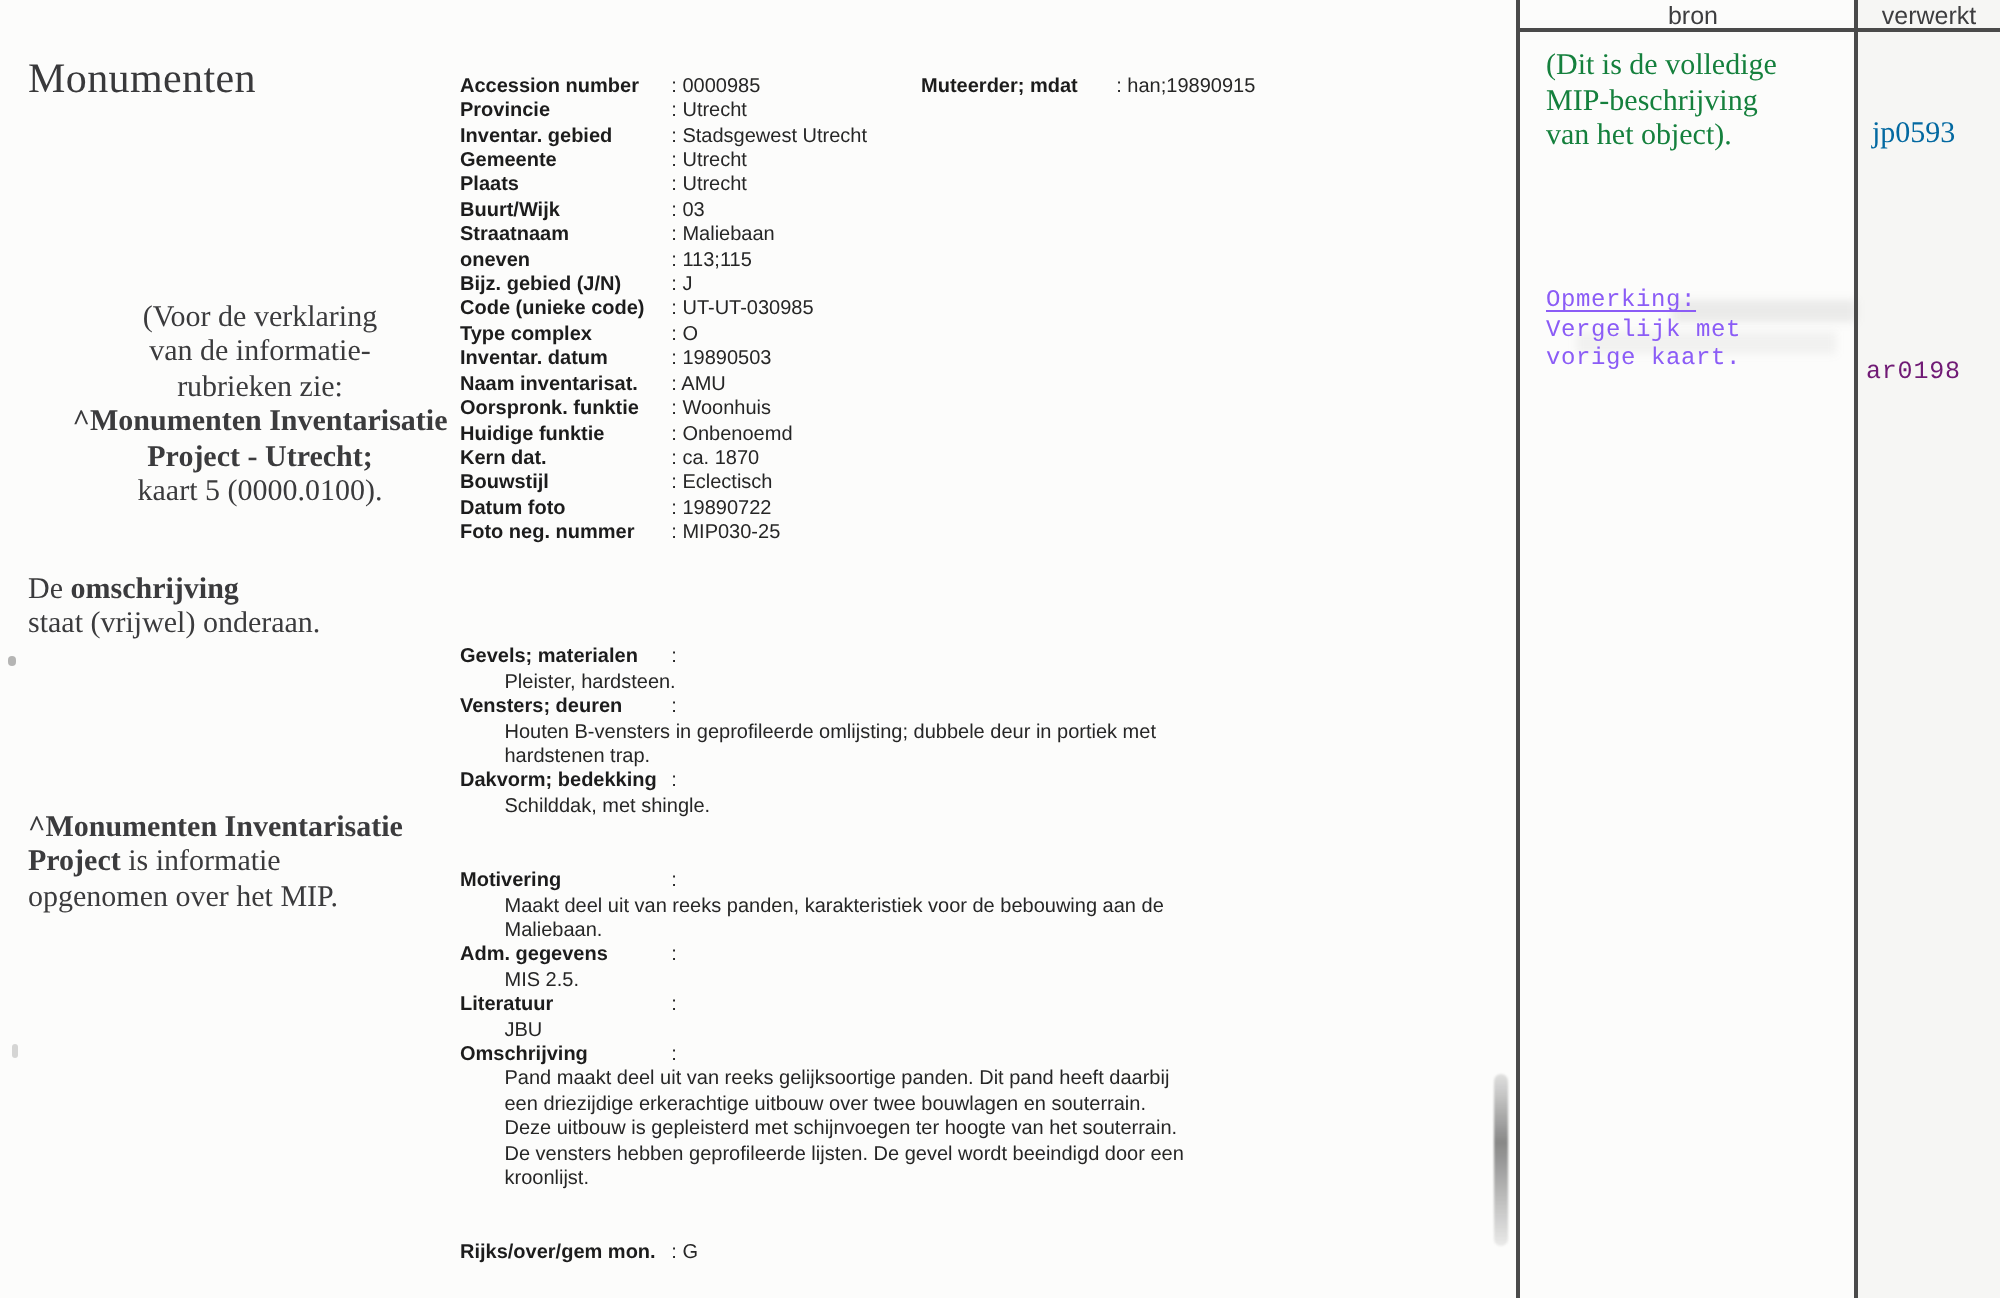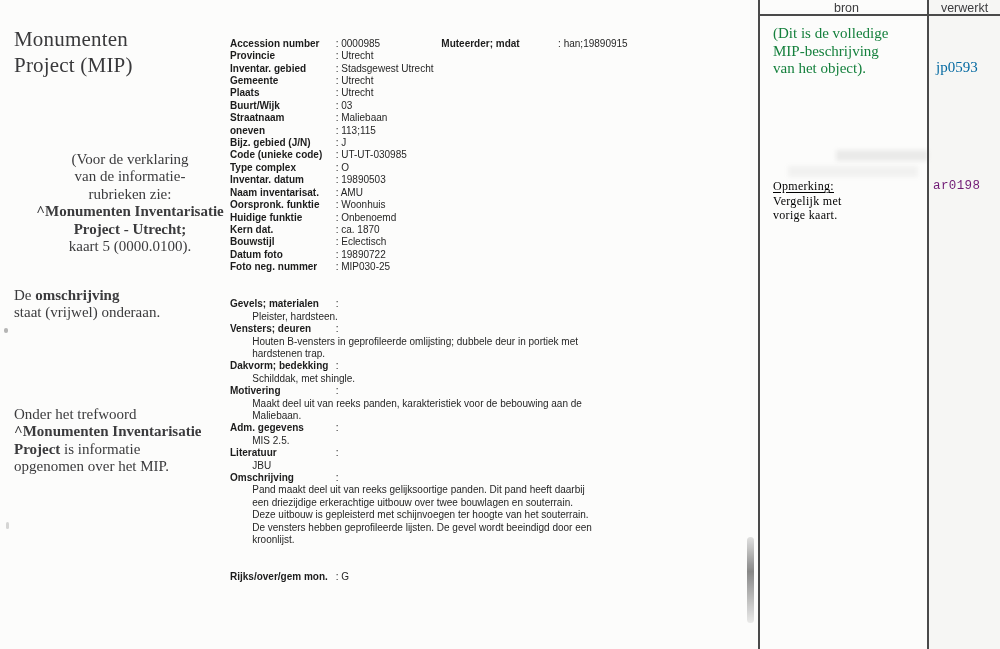--- a/index.html
+++ b/index.html
@@ -23,42 +23,42 @@
   
   .record {
     position:absolute; left:230px; top:13px;
     font-family:Liberation Sans, sans-serif;
     font-size:10px; line-height:12.4px; color:#262626;
     white-space:pre;
   }
   .record .frow { position:relative; }
   .record .lbl  { display:inline-block; width:19ch; font-weight:bold; color:#1c1c1c; }
   .record .mut  { position:absolute; left:38ch; top:0; }
-  .record .lbl2 { display:inline-block; width:21ch; font-weight:bold; color:#1c1c1c; }
+  .record .lbl2 { display:inline-block; width:21ch; font-weight:bold; color:#1c1c1c;text-align:center; }
   .record .cont { padding-left:4ch; }
-  .record .gap  { margin-top:0; }
+  .record .gap  { margin-top:25px; }
 
   
   .col-shade { position:absolute; left:929px; top:0; width:71px; height:649px; background:#f6f6f4; }
   .vline { position:absolute; top:0; width:2px; height:649px; background:#4a4a4a; }
   .vline1 { left:758px; }
   .vline2 { left:927px; }
   .hline { position:absolute; left:758px; top:14px; width:242px; height:2px; background:#4a4a4a; }
   .hdr {
     position:absolute; top:1px; text-align:center;
     font-family:"Liberation Sans", sans-serif; font-size:12.5px; color:#3d3d3f;
   }
   .hdr-bron { left:760px; width:173px; }
   .hdr-verwerkt { left:929px; width:71px; }
   .bron-note { position:absolute; left:773px; top:25px; font-size:15px; line-height:17.6px; color:#15803d; }
   .code1 { position:absolute; left:936px; top:59px; font-size:15px; color:#0369a1; }
   .opmerking {
     position:absolute; left:773px; top:143px;
-    font-family:Liberation Serif, serif; font-size:12px; line-height:14.6px;
-    color:#000000; letter-spacing:.3px;margin-top:36px;
+    font-family:Liberation Mono, monospace; font-size:12px; line-height:14.6px;
+    color:#8b5cf6; letter-spacing:.3px;
   }
   .opmerking .u { text-decoration:underline; text-underline-offset:2px; }
   .code2 {
     position:absolute; left:933px; top:179px;
     font-family:"Liberation Mono", monospace; font-size:12.5px; color:#701a75; letter-spacing:.4px;
   }
 
   
   .streak {
     position:absolute; left:747px; top:537px; width:7px; height:86px; border-radius:4px;
@@ -70,36 +70,34 @@
   .speck1 { position:absolute; left:4px; top:328px; width:4px; height:5px; background:#7a7a7a; border-radius:2px; opacity:.55; }
   .speck2 { position:absolute; left:6px; top:522px; width:3px; height:7px; background:#9a9a9a; border-radius:2px; opacity:.4; }
 </style>
 </head>
 <body>
 
 <div class="page">
 
   <div class="title">
       <div>Monumenten</div>
-      <div>Project (MIP)</div>
     </div>
   <div class="note note1">
       <div><span>(Voor de verklaring</span></div>
       <div><span>van de informatie-</span></div>
       <div><span>rubrieken zie:</span></div>
       <div><span class="b">^Monumenten Inventarisatie</span></div>
       <div><span class="b">Project - Utrecht;</span></div>
       <div><span>kaart 5 (0000.0100).</span></div>
     </div>
   <div class="note note2">
       <div><span>De </span><span class="b">omschrijving</span></div>
       <div><span>staat (vrijwel) onderaan.</span></div>
     </div>
   <div class="note note3">
-      <div><span>Onder het trefwoord</span></div>
       <div><span class="b">^Monumenten Inventarisatie</span></div>
       <div><span class="b">Project</span><span> is informatie</span></div>
       <div><span>opgenomen over het MIP.</span></div>
     </div>
 
   <div class="record">
     <div><div class="frow"><span class="lbl b">Accession number</span>: <span class="val">0000985</span><span class="mut"><span class="lbl2 b">Muteerder; mdat</span>: <span class="val">han;19890915</span></span></div><div class="frow"><span class="lbl b">Provincie</span>: <span class="val">Utrecht</span></div><div class="frow"><span class="lbl b">Inventar. gebied</span>: <span class="val">Stadsgewest Utrecht</span></div><div class="frow"><span class="lbl b">Gemeente</span>: <span class="val">Utrecht</span></div><div class="frow"><span class="lbl b">Plaats</span>: <span class="val">Utrecht</span></div><div class="frow"><span class="lbl b">Buurt/Wijk</span>: <span class="val">03</span></div><div class="frow"><span class="lbl b">Straatnaam</span>: <span class="val">Maliebaan</span></div><div class="frow"><span class="lbl b">oneven</span>: <span class="val">113;115</span></div><div class="frow"><span class="lbl b">Bijz. gebied (J/N)</span>: <span class="val">J</span></div><div class="frow"><span class="lbl b">Code (unieke code)</span>: <span class="val">UT-UT-030985</span></div><div class="frow"><span class="lbl b">Type complex</span>: <span class="val">O</span></div><div class="frow"><span class="lbl b">Inventar. datum</span>: <span class="val">19890503</span></div><div class="frow"><span class="lbl b">Naam inventarisat.</span>: <span class="val">AMU</span></div><div class="frow"><span class="lbl b">Oorspronk. funktie</span>: <span class="val">Woonhuis</span></div><div class="frow"><span class="lbl b">Huidige funktie</span>: <span class="val">Onbenoemd</span></div><div class="frow"><span class="lbl b">Kern dat.</span>: <span class="val">ca. 1870</span></div><div class="frow"><span class="lbl b">Bouwstijl</span>: <span class="val">Eclectisch</span></div><div class="frow"><span class="lbl b">Datum foto</span>: <span class="val">19890722</span></div><div class="frow"><span class="lbl b">Foto neg. nummer</span>: <span class="val">MIP030-25</span></div></div>
     <div><div class="frow gap"><span class="lbl b">Gevels; materialen</span>: <span class="val"></span></div><div class="cont">Pleister, hardsteen.</div><div class="frow"><span class="lbl b">Vensters; deuren</span>: <span class="val"></span></div><div class="cont">Houten B-vensters in geprofileerde omlijsting; dubbele deur in portiek met</div><div class="cont">hardstenen trap.</div><div class="frow"><span class="lbl b">Dakvorm; bedekking</span>: <span class="val"></span></div><div class="cont">Schilddak, met shingle.</div><div class="frow gap"><span class="lbl b">Motivering</span>: <span class="val"></span></div><div class="cont">Maakt deel uit van reeks panden, karakteristiek voor de bebouwing aan de</div><div class="cont">Maliebaan.</div><div class="frow"><span class="lbl b">Adm. gegevens</span>: <span class="val"></span></div><div class="cont">MIS 2.5.</div><div class="frow"><span class="lbl b">Literatuur</span>: <span class="val"></span></div><div class="cont">JBU</div><div class="frow"><span class="lbl b">Omschrijving</span>: <span class="val"></span></div><div class="cont">Pand maakt deel uit van reeks gelijksoortige panden. Dit pand heeft daarbij</div><div class="cont">een driezijdige erkerachtige uitbouw over twee bouwlagen en souterrain.</div><div class="cont">Deze uitbouw is gepleisterd met schijnvoegen ter hoogte van het souterrain.</div><div class="cont">De vensters hebben geprofileerde lijsten. De gevel wordt beeindigd door een</div><div class="cont">kroonlijst.</div></div>
     <div><div class="frow"><span class="lbl b">Rijks/over/gem mon.</span>: <span class="val">G</span></div></div>
   </div>

